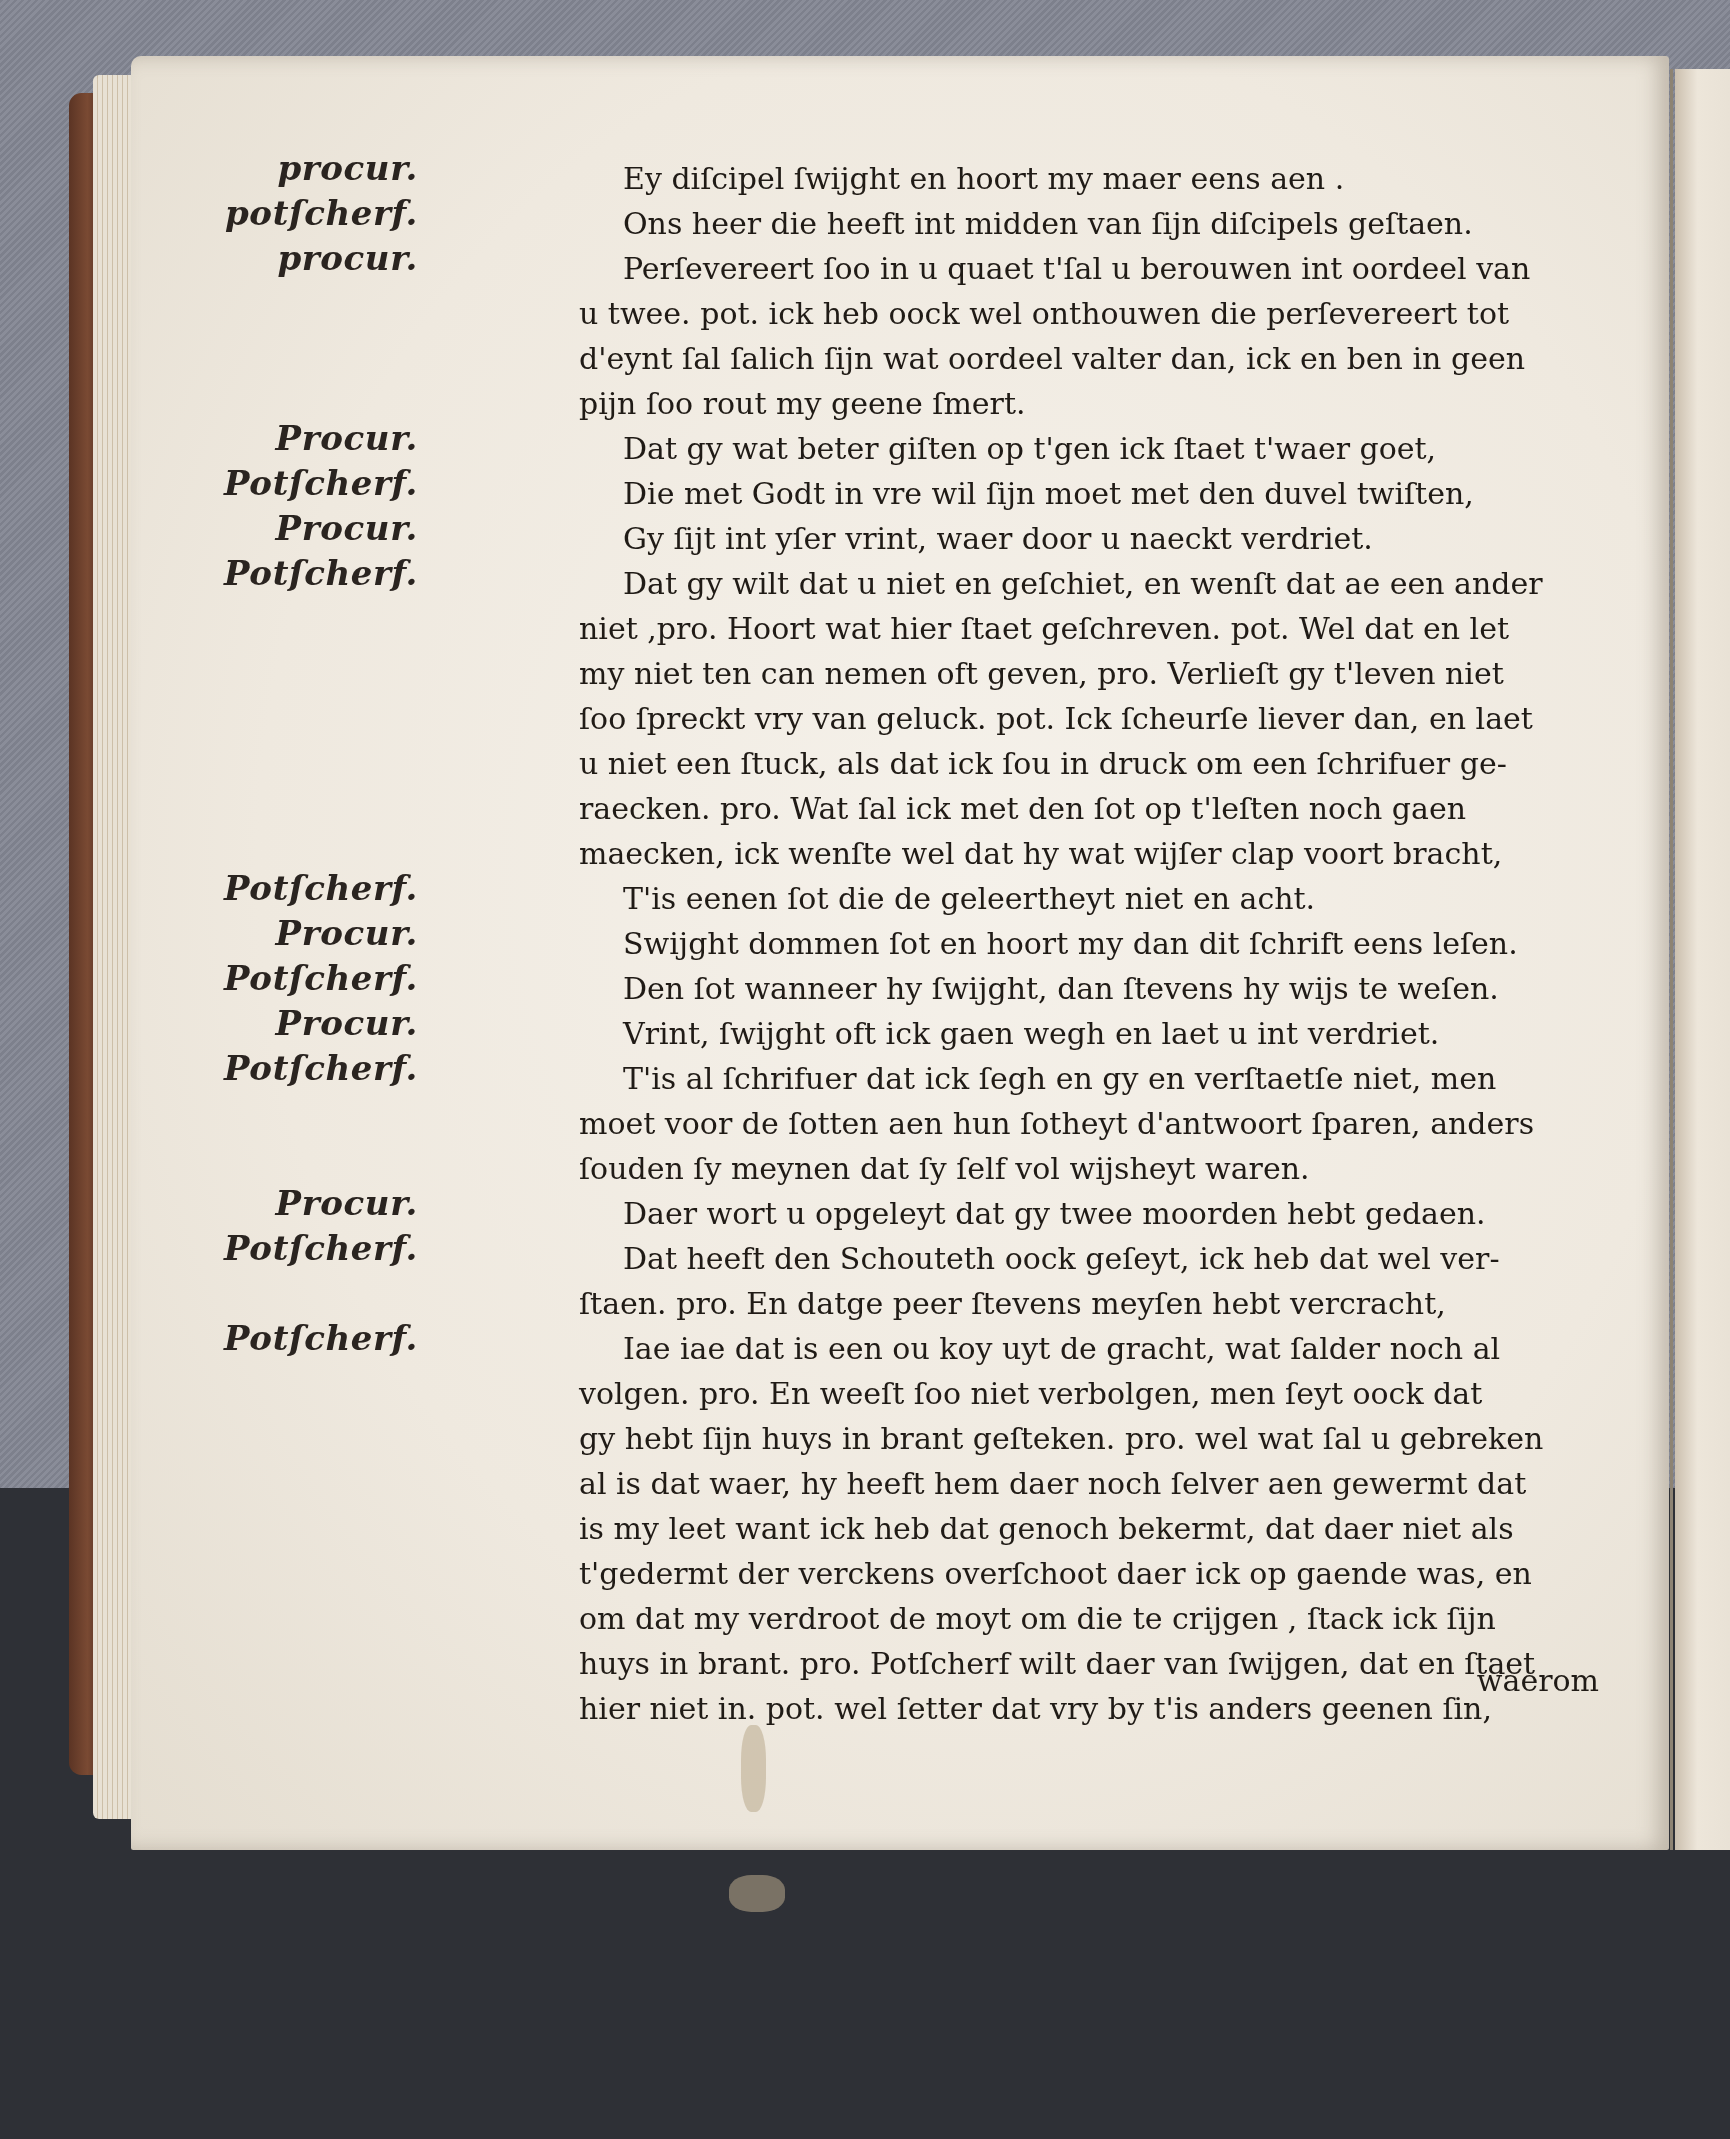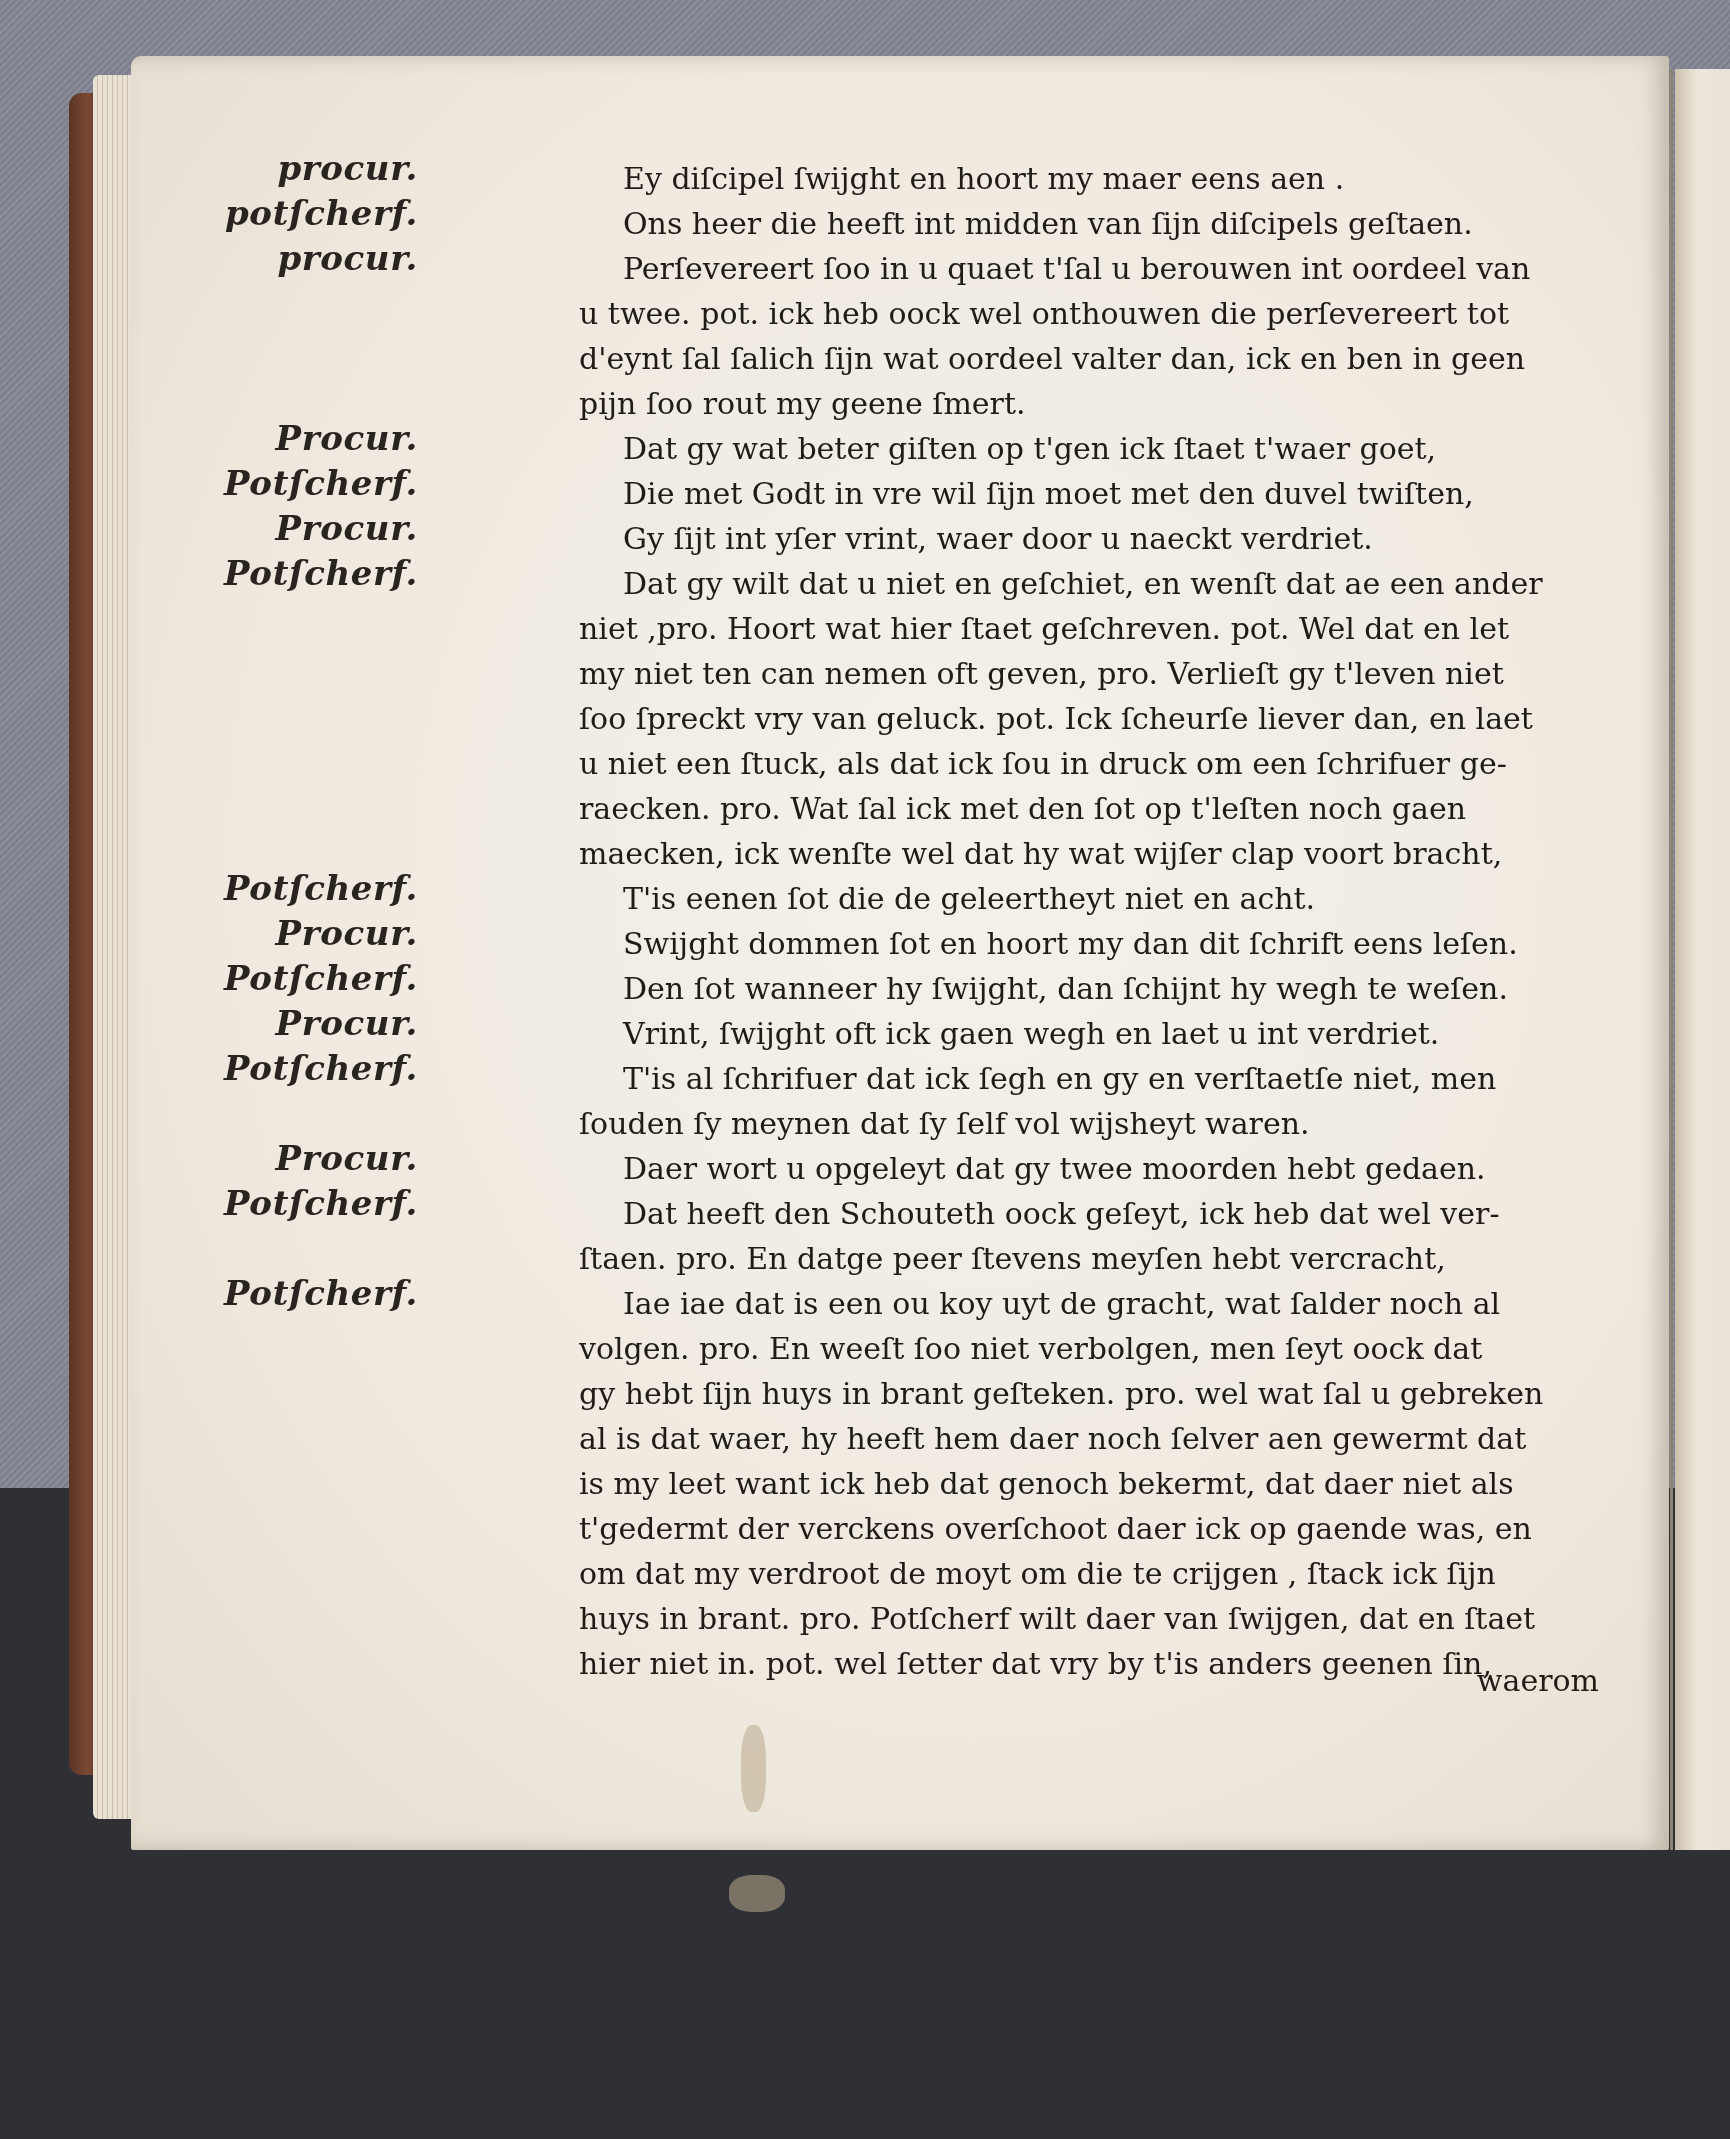--- a/index.html
+++ b/index.html
@@ -138,31 +138,34 @@
     <div class="row">
       <span class="speaker">Potſcherf.</span>
       <span class="line">T'is eenen ſot die de geleertheyt niet en acht.</span>
     </div>
     <div class="row">
       <span class="speaker">Procur.</span>
       <span class="line">Swijght dommen ſot en hoort my dan dit ſchrift eens leſen.</span>
     </div>
     <div class="row">
       <span class="speaker">Potſcherf.</span>
-      <span class="line">Den ſot wanneer hy ſwijght, dan ſchijnt hy wegh te weſen.</span>
+      <span class="line">Den ſot wanneer hy ſwijght, dan ſtevens hy wijs te weſen.</span>
     </div>
     <div class="row">
       <span class="speaker">Procur.</span>
       <span class="line">Vrint, ſwijght oft ick gaen wegh en laet u int verdriet.</span>
     </div>
     <div class="row">
       <span class="speaker">Potſcherf.</span>
       <span class="line">T'is al ſchrifuer dat ick ſegh en gy en verſtaetſe niet, men</span>
     </div>
     <div class="row">
+      <span class="line cont">moet voor de ſotten aen hun ſotheyt d'antwoort ſparen, anders</span>
+    </div>
+    <div class="row">
       <span class="line cont">ſouden ſy meynen dat ſy ſelf vol wijsheyt waren.</span>
     </div>
     <div class="row">
       <span class="speaker">Procur.</span>
       <span class="line">Daer wort u opgeleyt dat gy twee moorden hebt gedaen.</span>
     </div>
     <div class="row">
       <span class="speaker">Potſcherf.</span>
       <span class="line">Dat heeft den Schouteth oock geſeyt, ick heb dat wel ver-</span>
     </div>

